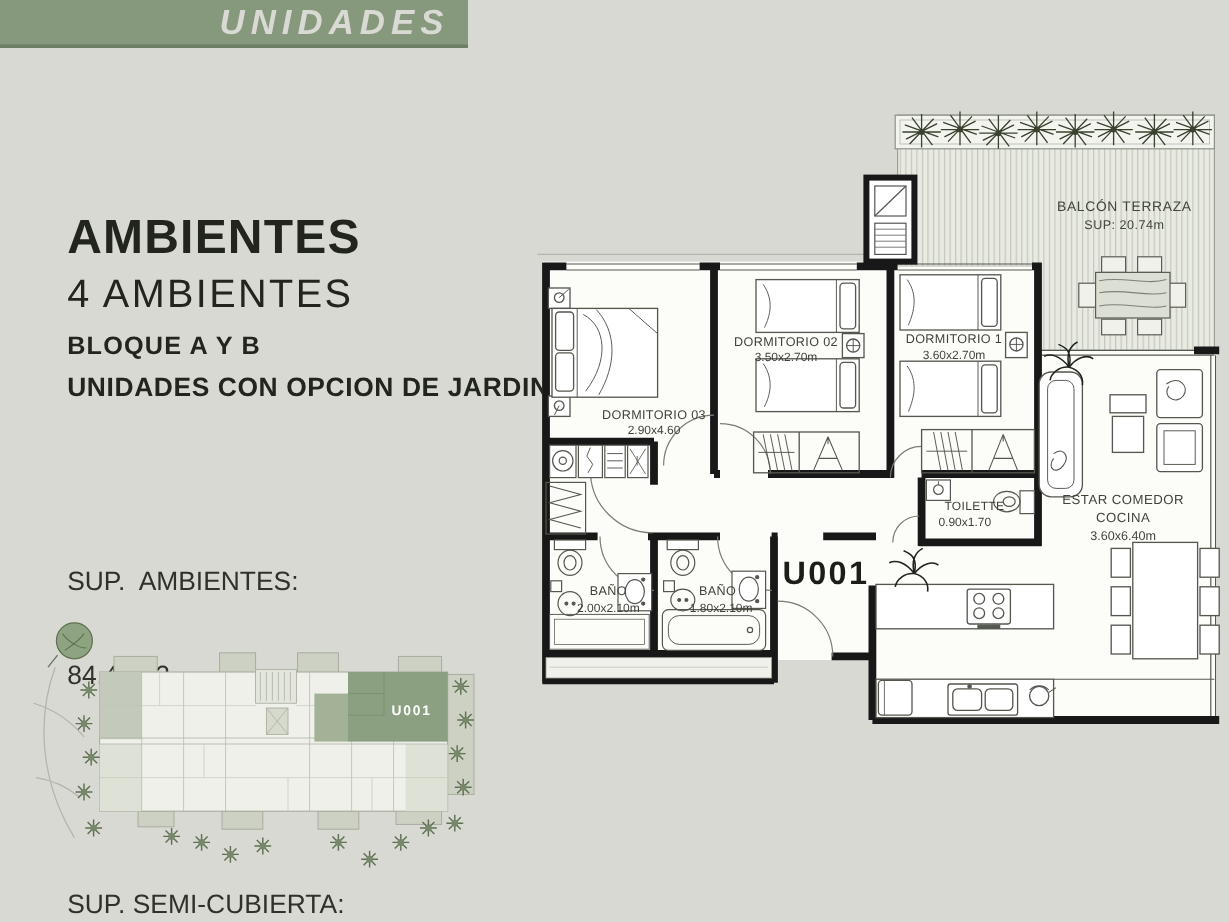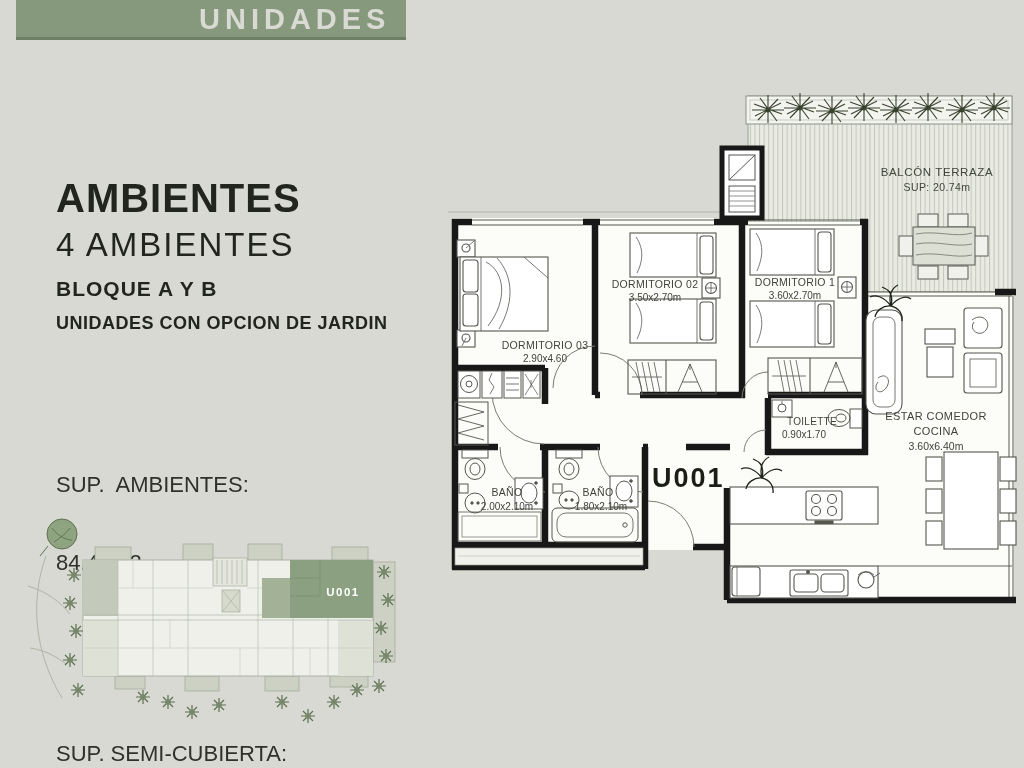--- a/index.html
+++ b/index.html
@@ -1,23 +1,23 @@
 <!DOCTYPE html>
 <html><head>
 <meta charset="utf-8">
 <style>
   html,body{margin:0;padding:0;width:1024px;height:768px;overflow:hidden;}
   body{background:#d8d9d2;font-family:"Liberation Sans", sans-serif;position:relative;}
-  .banner{position:absolute;left:16px;top:0;width:390px;height:40px;background:#87997c;border-bottom:3px solid rgba(40,50,35,.25);box-sizing:border-box;}
+  .banner{position:absolute;left:0;top:0;width:390px;height:40px;background:#87997c;border-bottom:3px solid rgba(40,50,35,.25);box-sizing:border-box;font-style:italic;}
   .banner-title{position:absolute;left:183px;top:3px;font-size:29px;font-weight:bold;letter-spacing:5px;color:#d9dad3;}
   .left-panel{position:absolute;left:56px;top:176px;color:#22251e;}
   .t1{font-size:40px;font-weight:800;letter-spacing:1px;line-height:44px;}
   .t2{font-size:33px;font-weight:400;letter-spacing:2px;line-height:50px;}
   .t3{font-size:21px;font-weight:800;letter-spacing:1px;line-height:38px;}
-  .t4{font-size:18px;font-weight:700;letter-spacing:.5px;line-height:30px;}
+  .t4{font-size:22px;font-weight:700;letter-spacing:.5px;line-height:30px;}
   .sup{margin-top:30px;font-size:22px;font-weight:400;color:#2f322a;line-height:26px;white-space:pre-wrap;}
   .sup .row{margin-bottom:9px;}
   svg text{font-family:"Liberation Sans", sans-serif;}
   .plan-svg{position:absolute;left:440px;top:83px;}
   .site-svg{position:absolute;left:25px;top:510px;}
 </style>
 </head>
 <body>
 
 <div class="banner">

